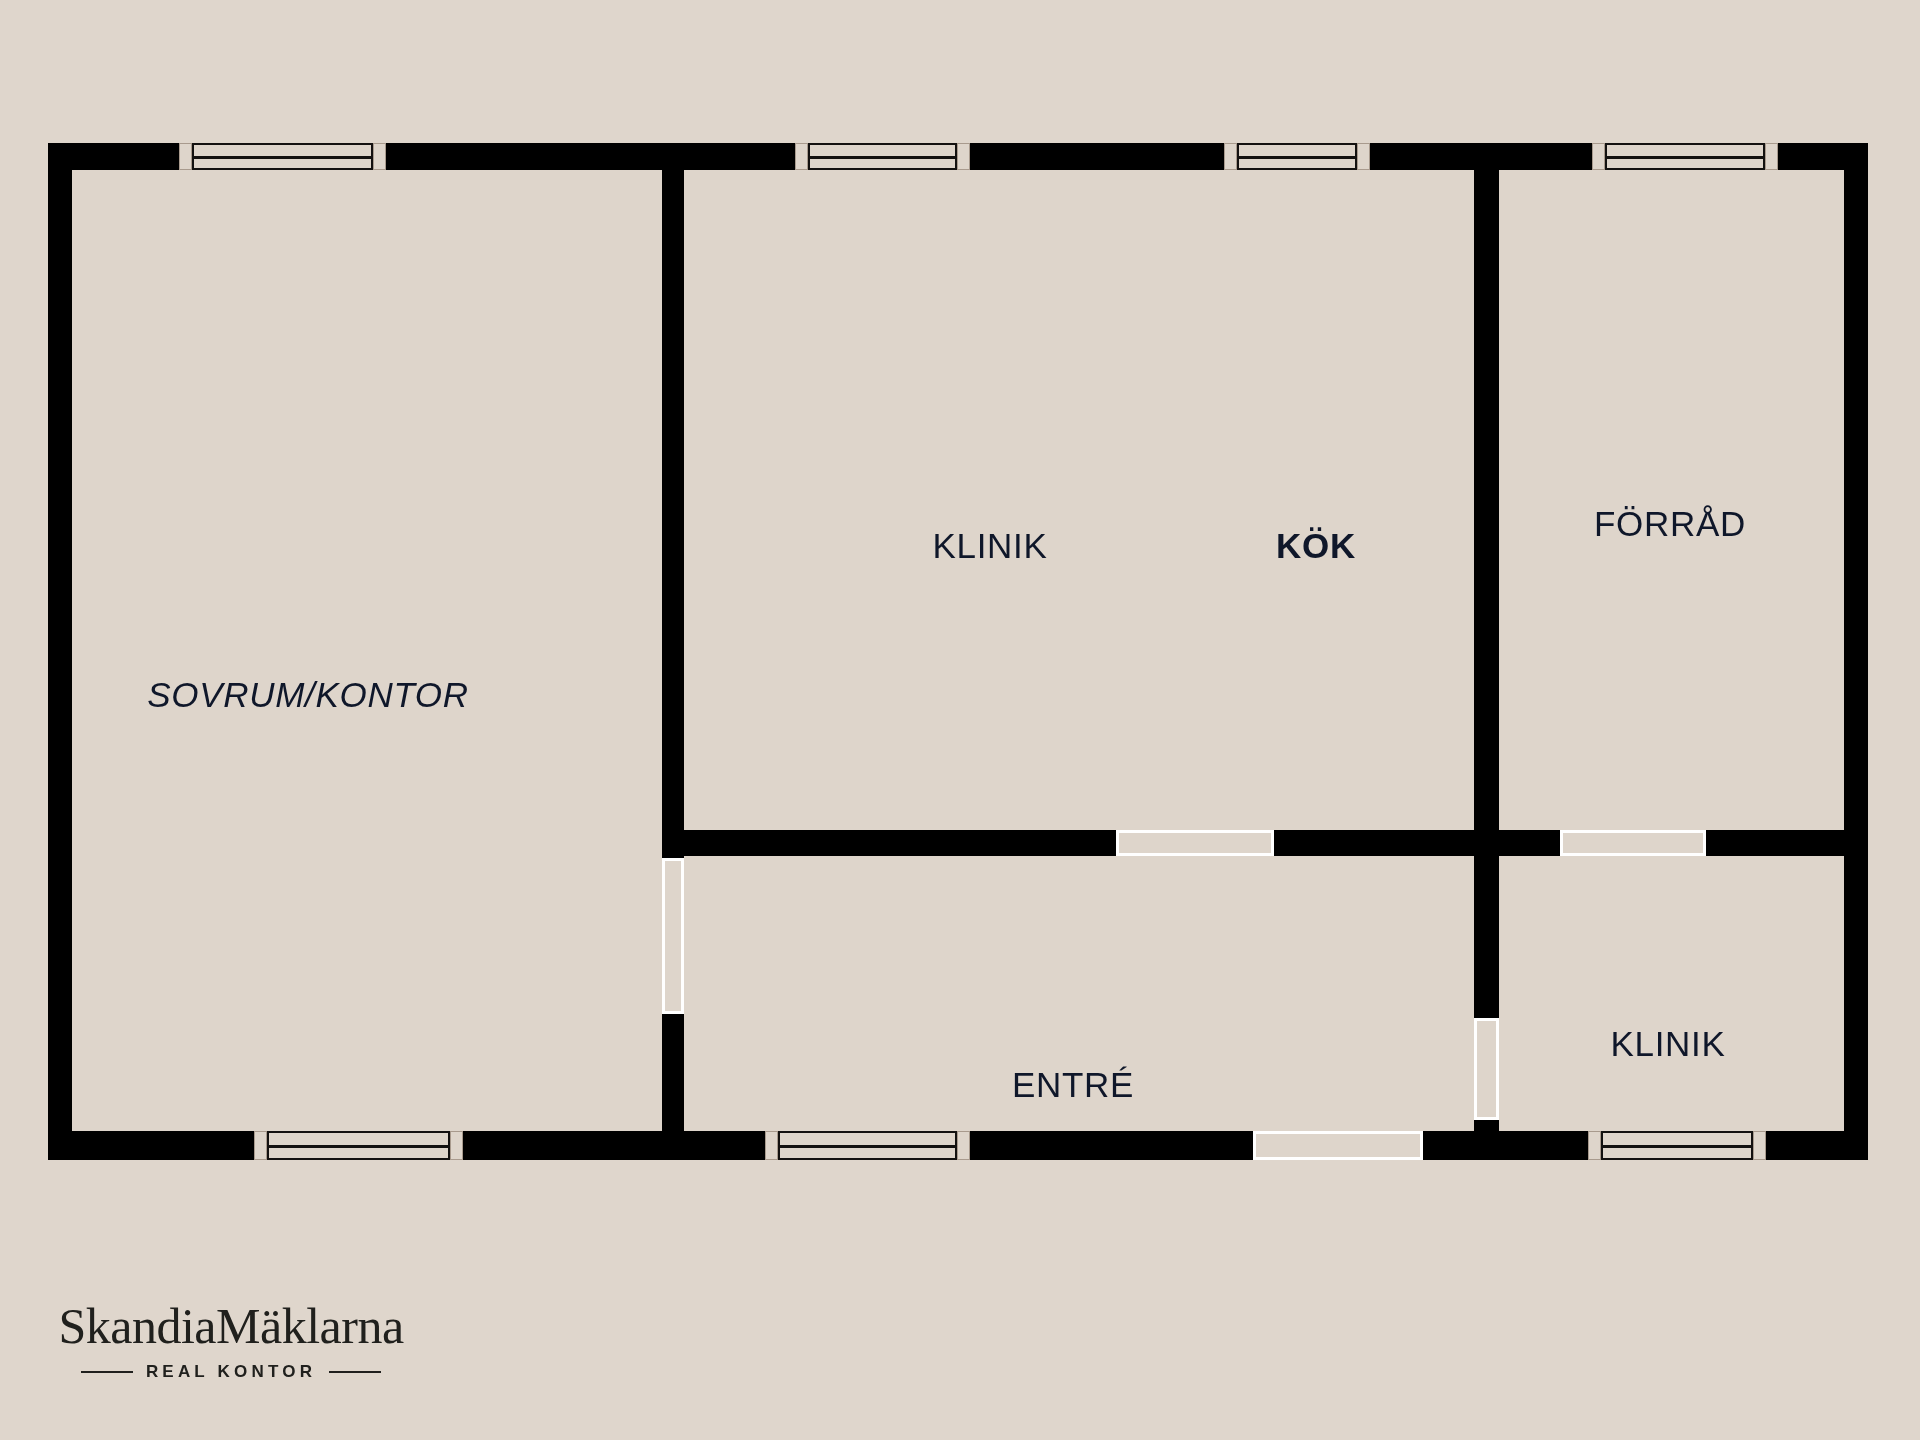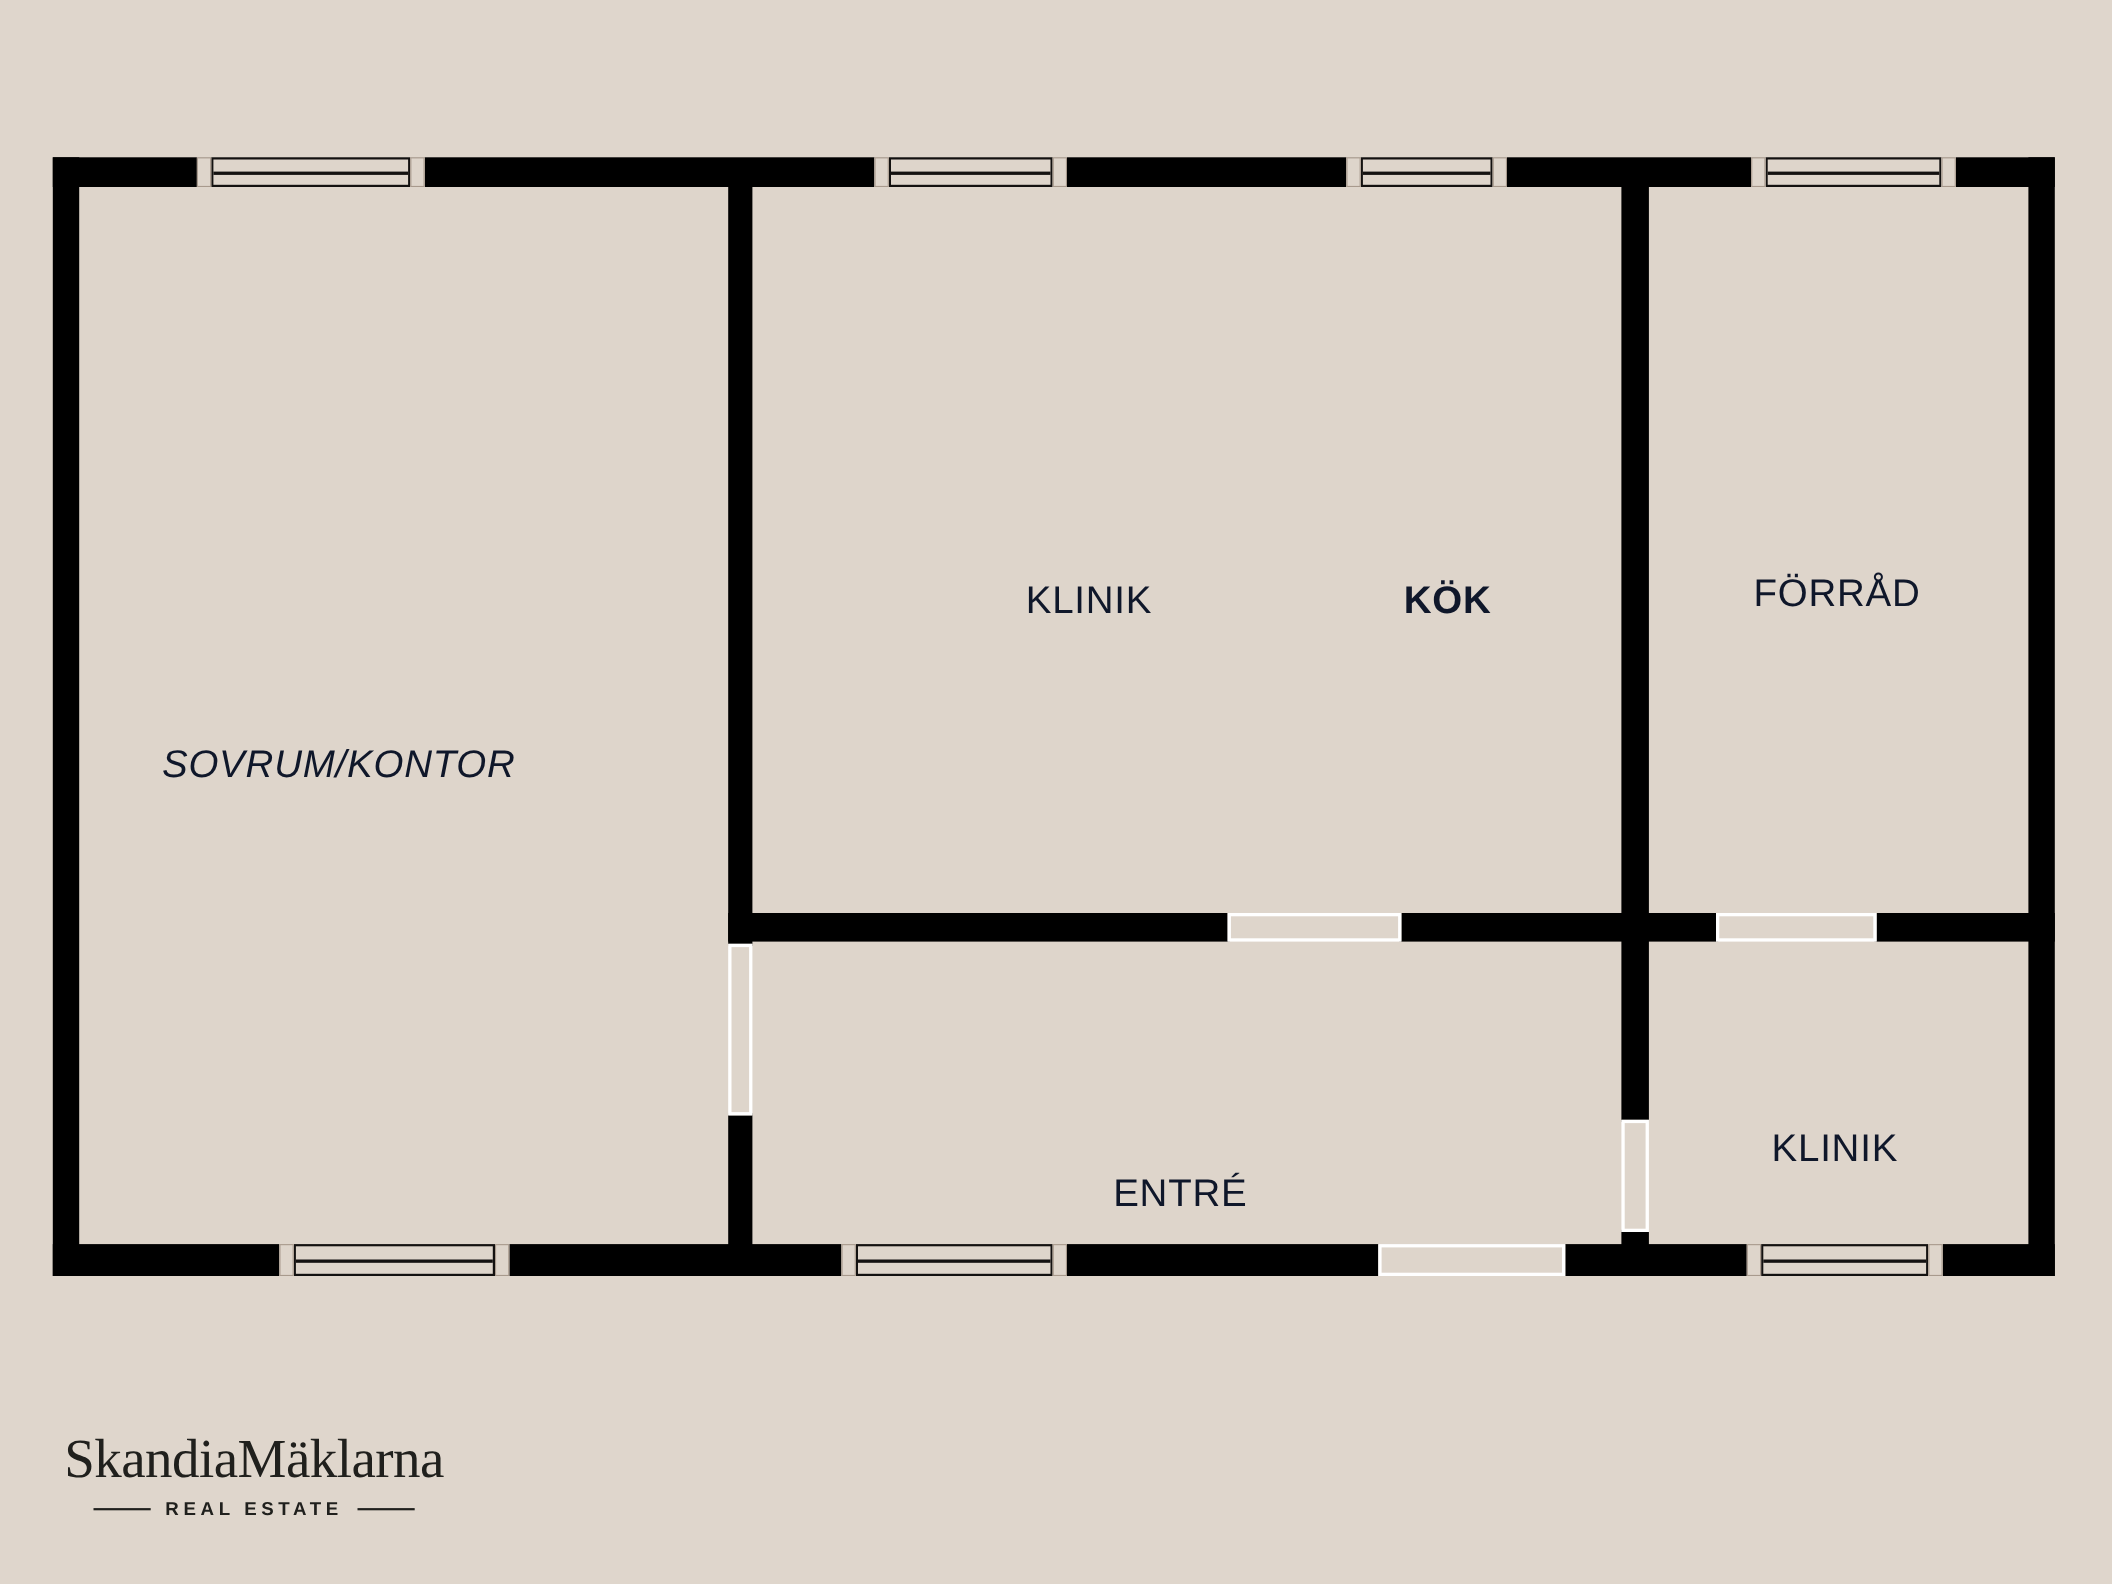--- a/index.html
+++ b/index.html
@@ -236,33 +236,33 @@
   <div class="opening-v" style="left:1474px; top:1018px; width:25px; height:102px;"></div>
 
   <div class="opening-h" style="left:1253px; top:1131px; width:170px; height:29px;"></div>
 
   <div class="room-label" style="left:308px; top:695px;font-style:italic;">SOVRUM/KONTOR</div>
 
   <div class="room-label" style="left:990px; top:546px;">KLINIK</div>
 
   <div class="room-label" style="left:1316px; top:546px;font-weight:bold;">KÖK</div>
 
-  <div class="room-label" style="left:1670px; top:540px;text-align:right;">FÖRRÅD</div>
+  <div class="room-label" style="left:1670px; top:524px;text-align:right;">FÖRRÅD</div>
 
   <div class="room-label" style="left:1073px; top:1085px;">ENTRÉ</div>
 
   <div class="room-label" style="left:1668px; top:1044px;">KLINIK</div>
 
 </div>
 
 <div id="footer-area">
 
   <div id="brand-logo">
     <div id="brand-wordmark">SkandiaMäklarna</div>
     <div id="brand-sub-row">
       <span class="rule"></span>
-      <span id="brand-tagline">REAL ESTATE</span>
+      <span id="brand-tagline">REAL KONTOR</span>
       <span class="rule"></span>
     </div>
   </div>
 
 
 </div>
 
 </body></html>

